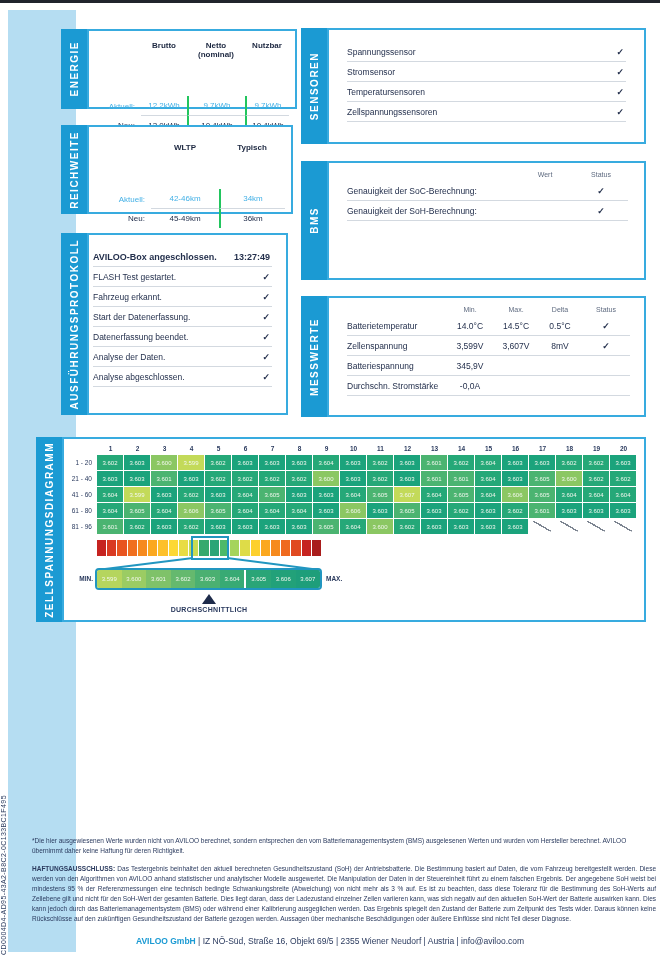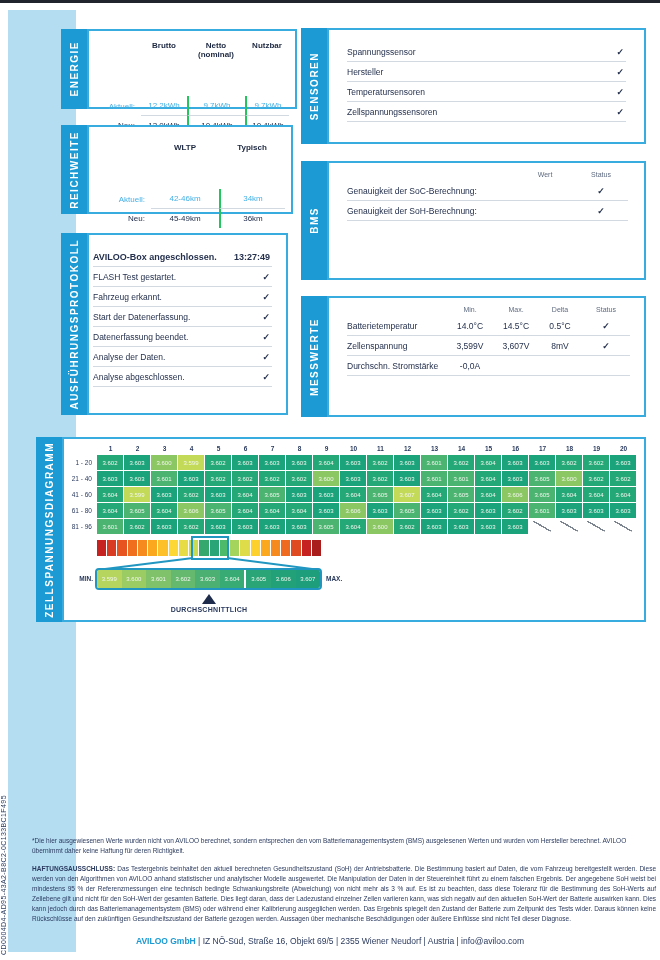--- a/index.html
+++ b/index.html
@@ -171,21 +171,21 @@
     <div class="tab">
         <span>SENSOREN</span>
       </div>
     <div class="card">
       <div class="rows" id="sensoren-rows" style="margin:12px 18px 0 18px;">
           <div class="lrow">
             <span>Spannungssensor</span>
             <span class="chk">✓</span>
           </div>
           <div class="lrow">
-            <span>Hersteller</span>
+            <span>Stromsensor</span>
             <span class="chk">✓</span>
           </div>
           <div class="lrow">
             <span>Temperatursensoren</span>
             <span class="chk">✓</span>
           </div>
           <div class="lrow">
             <span>Zellspannungssensoren</span>
             <span class="chk">✓</span>
           </div>
@@ -237,20 +237,27 @@
             <div class="tc">14.5°C</div>
             <div class="tc">0.5°C</div>
             <div class="tc chk">✓</div>
           </div>
           <div class="trow">
             <div>Zellenspannung</div>
             <div class="tc">3,599V</div>
             <div class="tc">3,607V</div>
             <div class="tc">8mV</div>
             <div class="tc chk">✓</div>
+          </div>
+          <div class="trow">
+            <div>Batteriespannung</div>
+            <div class="tc">345,9V</div>
+            <div class="tc"></div>
+            <div class="tc"></div>
+            <div class="tc"></div>
           </div>
           <div class="trow">
             <div>Durchschn. Stromstärke</div>
             <div class="tc">-0,0A</div>
             <div class="tc"></div>
             <div class="tc"></div>
             <div class="tc"></div>
           </div>
         </div>
     </div>

